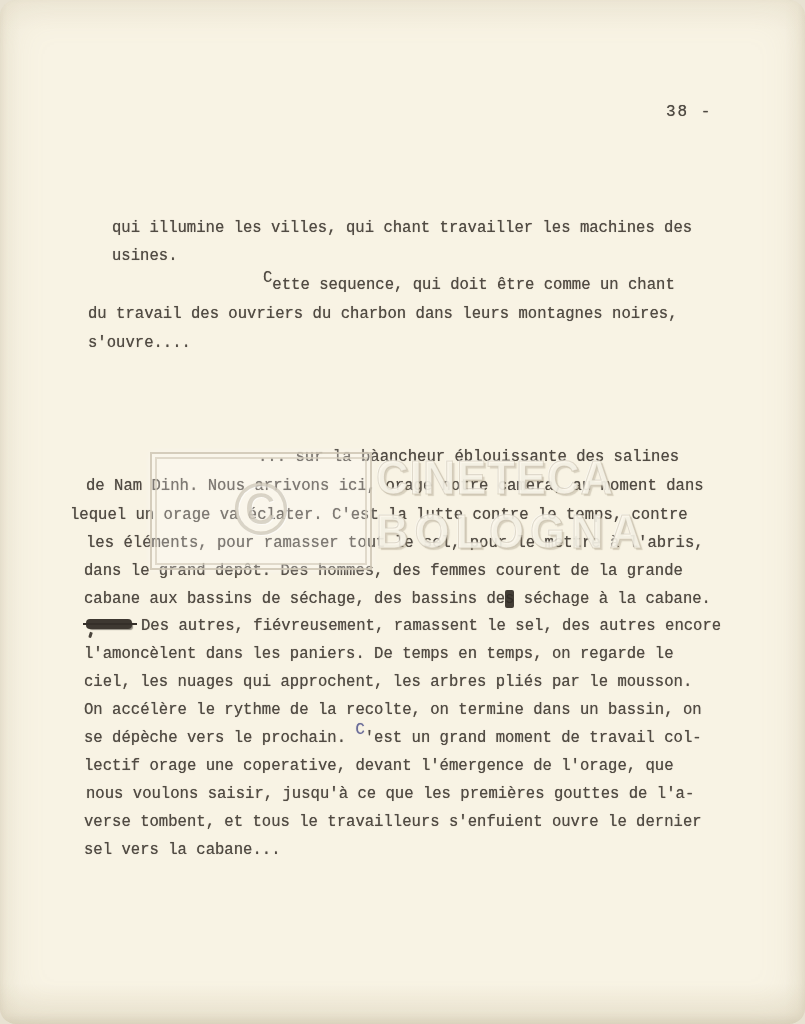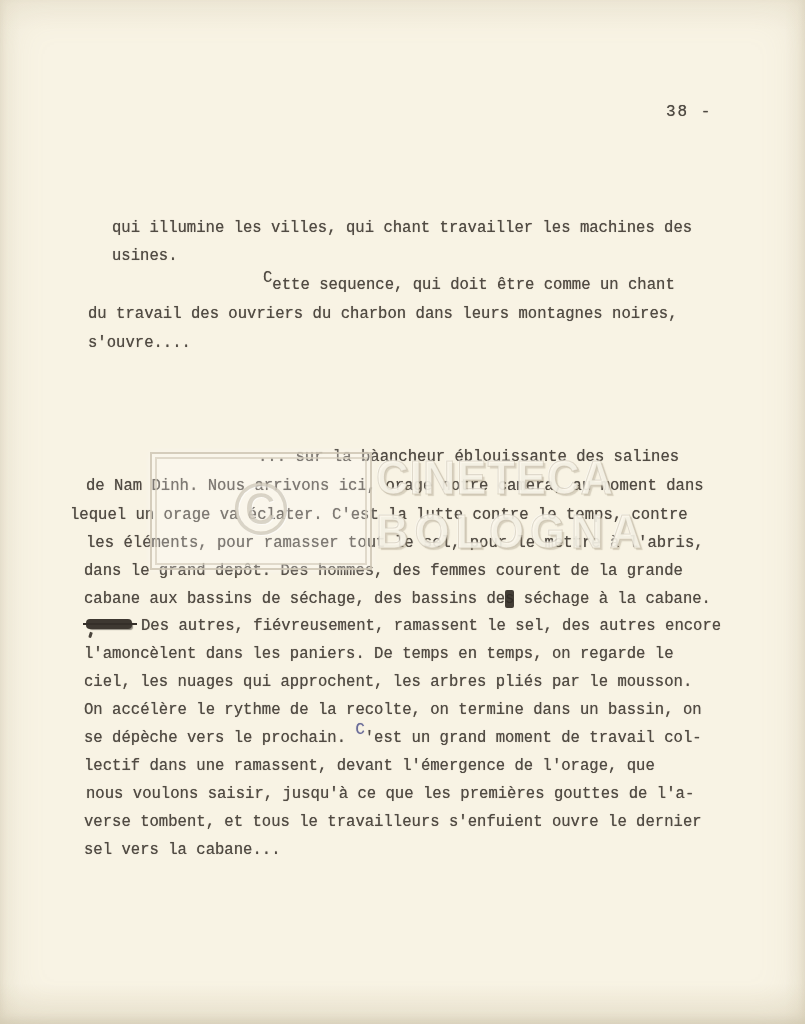--- a/index.html
+++ b/index.html
@@ -5,20 +5,21 @@
   html,body{margin:0;padding:0;background:#e8e2d2;}
   .page{
     position:relative;
     width:805px;height:1024px;
     background:#f8f3e4;
     background-image:
       linear-gradient(180deg, rgba(240,233,215,0.5) 0%, rgba(248,243,228,0) 3%, rgba(248,243,228,0) 96%, rgba(225,216,193,0.55) 100%),
       linear-gradient(90deg, rgba(238,231,212,0.45) 0%, rgba(248,243,228,0) 2.5%, rgba(248,243,228,0) 97.5%, rgba(234,226,206,0.5) 100%);
     overflow:hidden;
     font-family:"Liberation Mono","DejaVu Sans Mono",monospace;
+    border-radius:16px;
   }
   .page::after{
     content:"";position:absolute;inset:0;pointer-events:none;
     box-shadow:inset 0 0 45px rgba(172,158,130,0.20), inset 0 -4px 8px rgba(160,148,120,0.18);
   }
   .tl{
     position:absolute;
     font-size:15.6px;line-height:20px;
     color:#514b43;
     white-space:pre;
@@ -101,21 +102,21 @@
   <div class="tl" style="top:589px;left:84px"><span>cabane aux bassins de séchage, des bassins de</span><span class="blot">s</span><span> séchage à la cabane.</span></div>
 
   <div class="tl" style="top:616px;left:86px"><span class="redact"></span><span>Des autres, fiévreusement, ramassent le sel, des autres encore</span></div>
 
   <div class="tl" style="top:644px;left:84px">l'amoncèlent dans les paniers. De temps en temps, on regarde le</div>
   <div class="tl" style="top:672px;left:84px">ciel, les nuages qui approchent, les arbres pliés par le mousson.</div>
   <div class="tl" style="top:700px;left:84px">On accélère le rythme de la recolte, on termine dans un bassin, on</div>
 
   <div class="tl" style="top:728px;left:84px"><span>se dépèche vers le prochain. </span><span class="supb">C</span><span>'est un grand moment de travail col-</span></div>
 
-  <div class="tl" style="top:756px;left:84px">lectif dans une ramassent, devant l'émergence de l'orage, que</div>
+  <div class="tl" style="top:756px;left:84px">lectif orage une coperative, devant l'émergence de l'orage, que</div>
   <div class="tl" style="top:784px;left:86px">nous voulons saisir, jusqu'à ce que les premières gouttes de l'a-</div>
   <div class="tl" style="top:812px;left:84px">verse tombent, et tous le travailleurs s'enfuient ouvre le dernier</div>
   <div class="tl" style="top:840px;left:84px">sel vers la cabane...</div>
 
   <div class="wm">
     <div class="wm-frame">
       <div class="wm-frame-inner"></div>
       <span class="wm-c">©</span>
     </div>
     <div class="wm-text">

